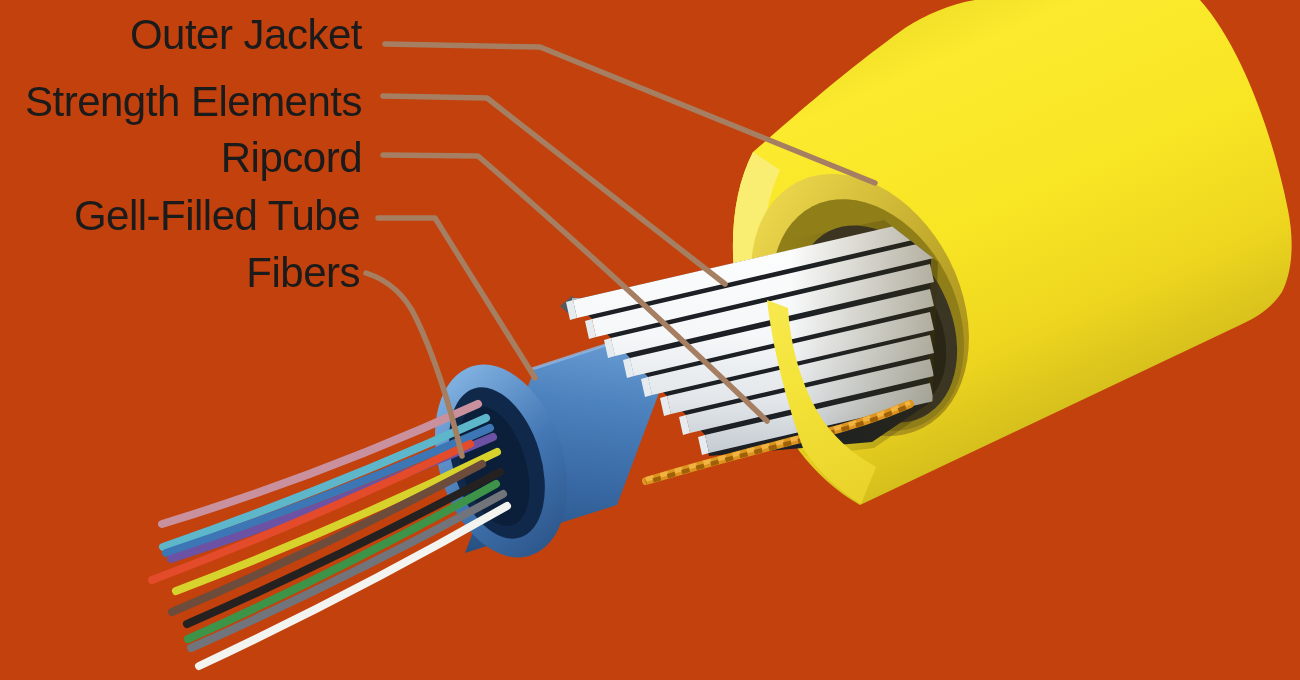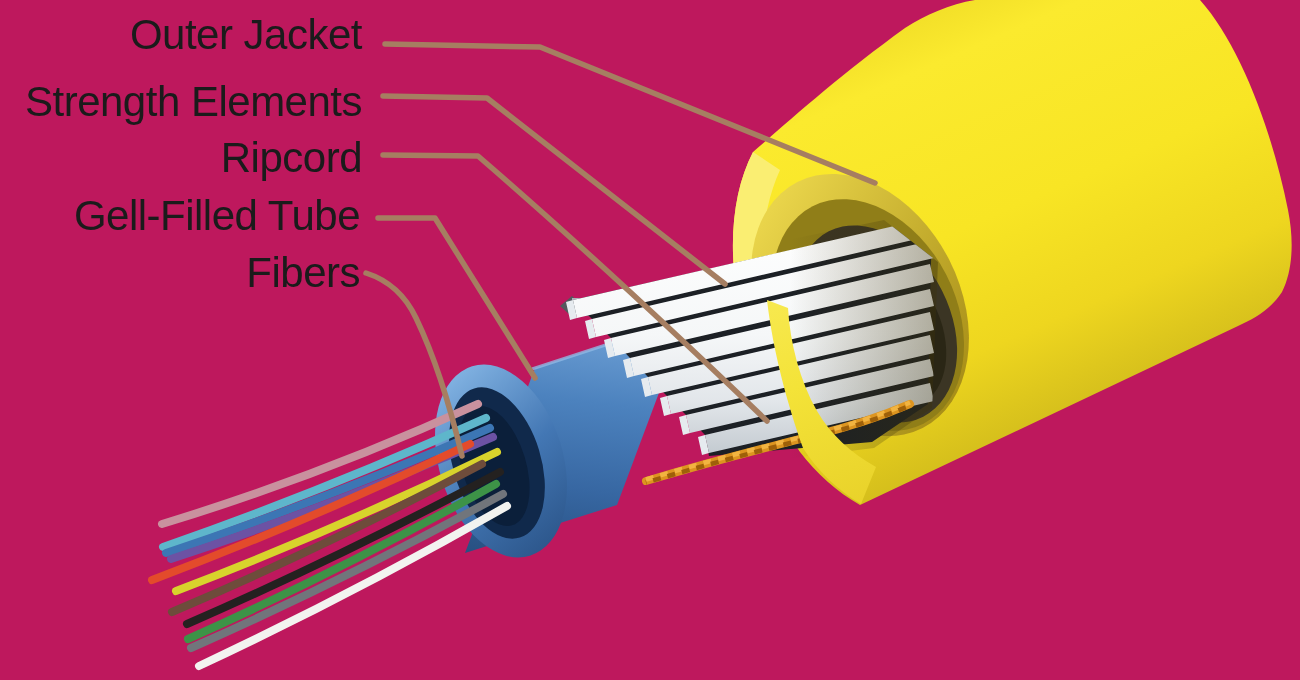--- a/index.html
+++ b/index.html
@@ -1,16 +1,16 @@
 <!DOCTYPE html>
 <html><head>
 <meta charset="utf-8">
 <style>
   html,body{margin:0;padding:0;background:#ffffff;}
-  .stage{position:relative;width:1300px;height:680px;background:#be185d;overflow:hidden;
+  .stage{position:relative;width:1300px;height:680px;background:#c2410c;overflow:hidden;
          font-family:"Liberation Sans",sans-serif;}
   svg{position:absolute;left:0;top:0;}
   .label-text{font-family:"Liberation Sans",sans-serif;font-size:42px;fill:#1b1b1b;letter-spacing:-0.5px;}
   .leader{fill:none;stroke:#a67e61;stroke-width:5.5;stroke-linecap:round;stroke-linejoin:round;}
 </style>
 </head>
 <body>
 
 <div class="stage">
 <svg width="1300" height="680" viewBox="0 0 1300 680">

